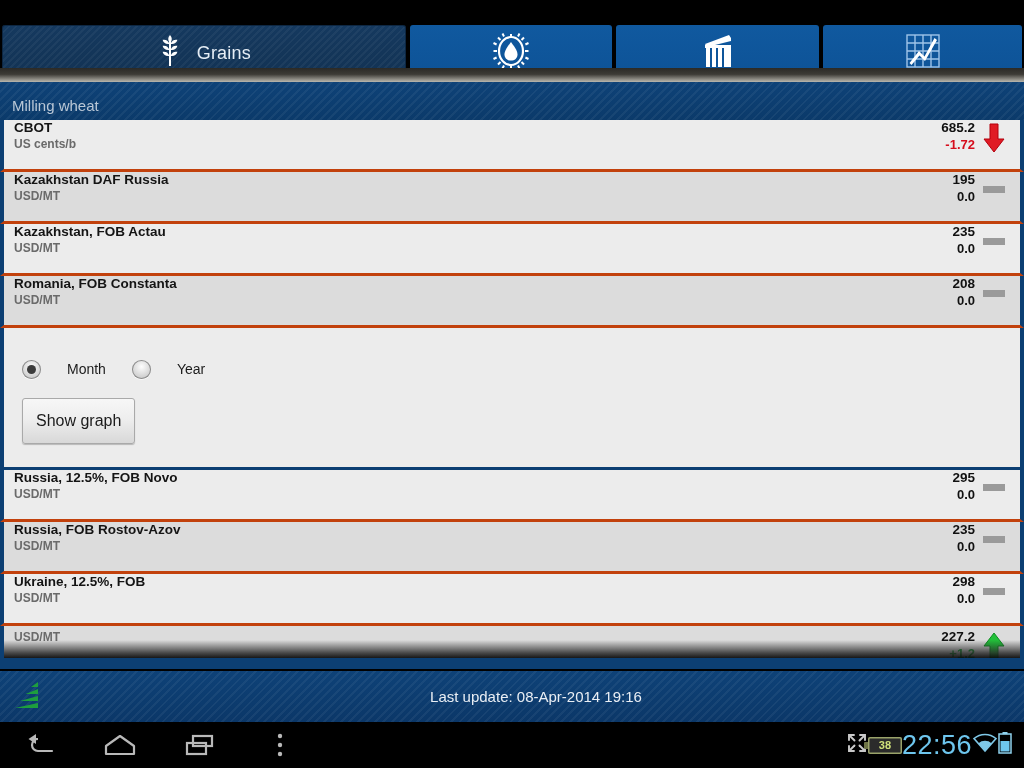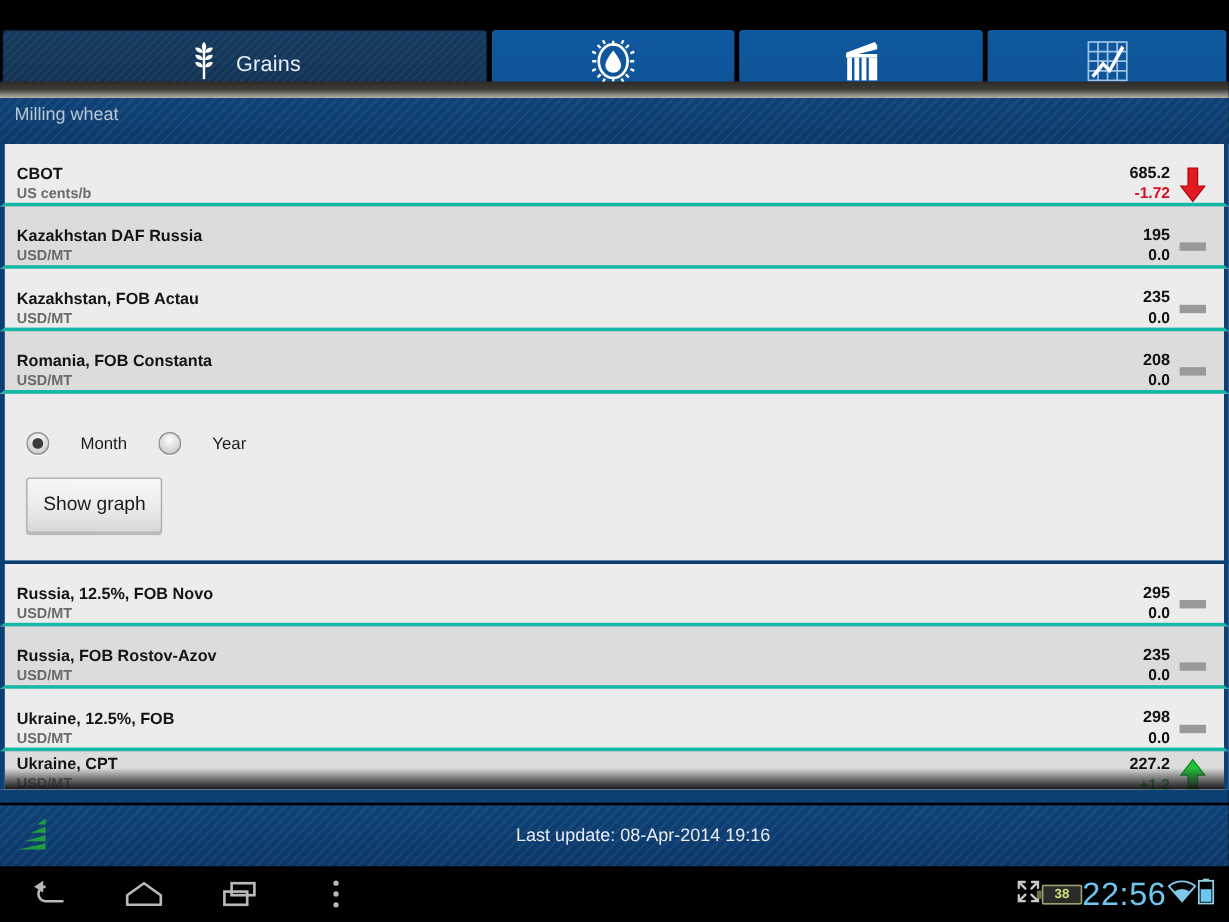--- a/index.html
+++ b/index.html
@@ -51,32 +51,32 @@
 
   
   .content { position:absolute; left:0; top:82px; width:1024px; height:587px; background:#0c3f73; }
 
   .section-head {
     height: 38px; width: 1024px;
     background:
       repeating-linear-gradient(135deg, rgba(255,255,255,0.05) 0 2px, rgba(0,0,0,0) 2px 6px),
       linear-gradient(#0e4278, #0b3a6a);
     display:flex; align-items:flex-end;
-    padding: 0 0 16px 12px;
+    padding: 0 0 6px 12px;
     color:#b9c7d6; font-size:15px;
   }
 
   .row {
     position: relative;
     width: 1024px;
     height: 52px;
     border-left: 4px solid #0c3f73;
     border-right: 4px solid #0c3f73;
-    border-bottom: 3px solid #14b8a6;
-    display:flex; align-items:flex-end;
+    border-bottom: 3px solid #c2410c;
+    display:flex; align-items:flex-start;
     padding: 0 14px 0 10px;
     cursor: pointer;
   }
   .row.light { background:#ececec; }
   .row.dark  { background:#dcdcdc; }
   .row-left { flex: 1 1 auto; min-width:0; }
   .row-title { font-size:13.5px; font-weight:bold; color:#141414; line-height:16px; }
   .row-unit  { font-size:12px; color:#6a6a6a; line-height:15px; margin-top:1px;font-weight:bold; }
   .row-right { display:flex; align-items:center; gap:7px; }
   .row-nums  { text-align:right; }
@@ -370,21 +370,20 @@
           <div class="row-chg">0.0</div>
         </div>
         <div class="ind">
             <div class="flat"></div>
           </div>
       </div>
     </div>
 
     <div class="row dark cut">
       <div class="row-left">
-        <div class="row-title">Ukraine, CPT</div>
         <div class="row-unit">USD/MT</div>
       </div>
       <div class="row-right">
         <div class="row-nums">
           <div class="row-price">227.2</div>
           <div class="row-chg up">+1.2</div>
         </div>
         <div class="ind">
           <svg width="24" height="32" viewBox="0 0 24 32">
             <path d="M12 2 L22 15 H16 V30 H8 V15 H2 Z" fill="#22c03a" stroke="#0f8c22" stroke-width="1"></path>

